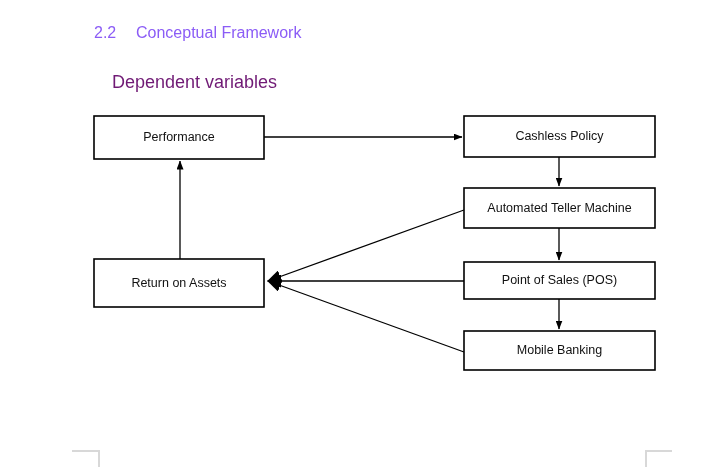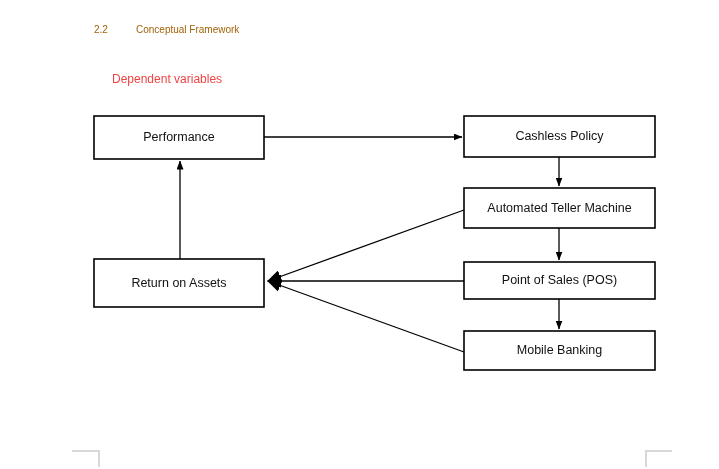--- a/index.html
+++ b/index.html
@@ -19,32 +19,32 @@
     position: absolute;
     left: 0; top: 0;
     width: 719px;
     height: 469px;
     background: #ffffff;
   }
   .section-heading {
     position: absolute;
     left: 94px;
     top: 24px;
-    font-size: 10px;
-    color: #a16207;
+    font-size: 16px;
+    color: #8b5cf6;
     white-space: nowrap;
   }
   .section-heading .num {
     display: inline-block;
     width: 42px;
   }
   .col-heading {
     position: absolute;
-    font-size: 12px;
-    color: #ef4444;
+    font-size: 18px;
+    color: #701a75;
     white-space: nowrap;
   }
   #heading-dependent { left: 112px; top: 72px; }
   #heading-independent { left: 485px; top: 72px; }
 
   svg#diagram {
     position: absolute;
     left: 0;
     top: 0;
     width: 719px;

